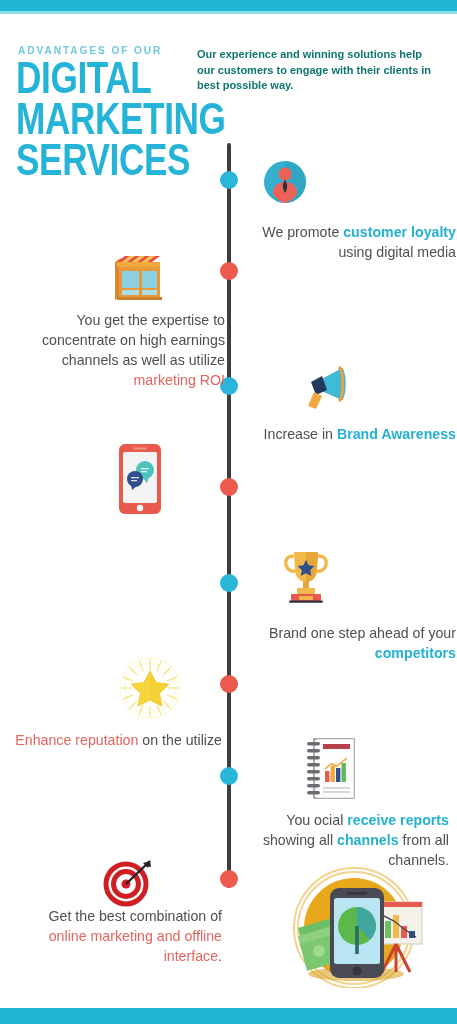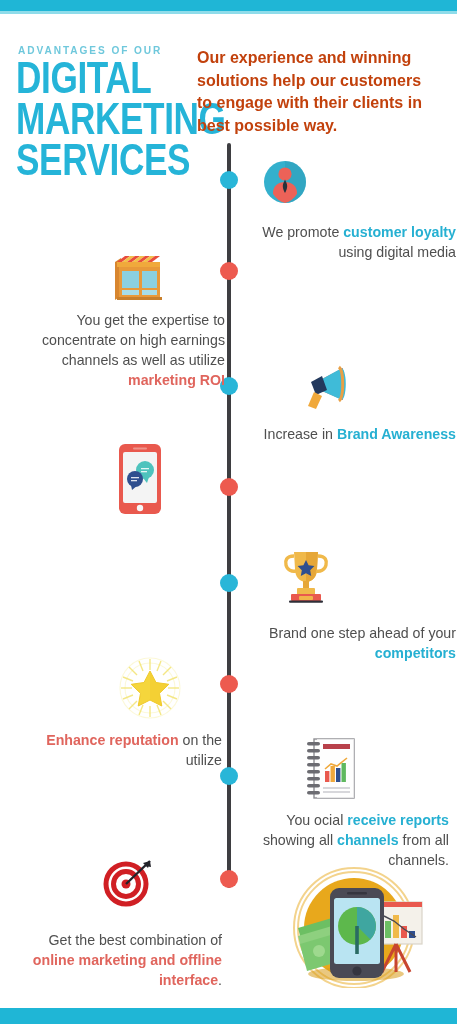--- a/index.html
+++ b/index.html
@@ -28,40 +28,40 @@
   .title {
     position:absolute; left:16px; top:58px; width:230px;
     font-family:"Liberation Sans Narrow","Liberation Sans",sans-serif;
     font-size:44px; line-height:0.93; font-weight:bold;
     letter-spacing:-0.5px; color:#25b4d8;
     transform:scaleX(.80); transform-origin:left top;
   }
   .title span { display:block; }
   .intro {
     position:absolute; left:197px; top:47px; width:240px;
-    font-size:16px; line-height:1.42; font-weight:bold; color:#c2410c;
+    font-size:11px; line-height:1.42; font-weight:bold; color:#0f766e;
   }
 
   
   .tl-line {
     position:absolute; left:227px; top:143px; width:4px; height:745px;
     background:#3e3e41; border-radius:2px;
   }
   .tl-dot { position:absolute; width:18px; height:18px; border-radius:50%; left:220px; }
   .tl-dot.teal { background:#29b6d8; }
   .tl-dot.red  { background:#ed5a4f; }
 
   
   .txt {
     position:absolute; font-size:14.2px; line-height:1.42; color:#4f4f4f;
   }
   .txt.left  { text-align:right; }
   .txt.right { text-align:right; }
   .hi-teal { color:#26b0d2; font-weight:bold; }
-  .hi-red  { color:#e0655d; font-weight:bold; }
+  .hi-red  { color:#e0655d; font-weight:normal; }
 
   
   .icon { position:absolute; }
   .icon svg { display:block; }
 </style>
 </head>
 <body>
 
 <div class="page">
 
@@ -236,21 +236,21 @@
   <div class="icon" style="left:100px; top:858px;">
     <svg width="58" height="52" viewBox="0 0 58 52">
       <circle cx="26" cy="26" r="20" fill="none" stroke="#d01f24" stroke-width="5"></circle>
       <circle cx="26" cy="26" r="12.5" fill="none" stroke="#d01f24" stroke-width="5"></circle>
       <circle cx="26" cy="26" r="4.5" fill="#d01f24"></circle>
       <line x1="26" y1="26" x2="50" y2="3" stroke="#23232a" stroke-width="2.4"></line>
       <path d="M50 3 L43 5 L48 10 Z" fill="#23232a"></path>
       <path d="M50 3 L51 9 L45 8 Z" fill="#23232a"></path>
     </svg>
   </div>
-  <div class="txt left" id="t8" style="left:10px; top:930px; width:212px;"><span>Get the best combination of </span><span class="hi-red">online marketing and offline interface</span><span>.</span></div>
+  <div class="txt left" id="t8" style="left:10px; top:906px; width:212px;"><span>Get the best combination of </span><span class="hi-red">online marketing and offline interface</span><span>.</span></div>
 
   <div class="icon" style="left:286px; top:866px;">
     <svg width="142" height="122" viewBox="0 0 142 122">
       <circle cx="68" cy="62" r="50" fill="#e8a81c"></circle>
       <g fill="none" stroke="#e8a81c" stroke-width="2" opacity=".5">
         <circle cx="68" cy="62" r="56"></circle>
         <circle cx="68" cy="62" r="60"></circle>
       </g>
       <ellipse cx="70" cy="108" rx="48" ry="7" fill="#d79a17" opacity=".55"></ellipse>
 

